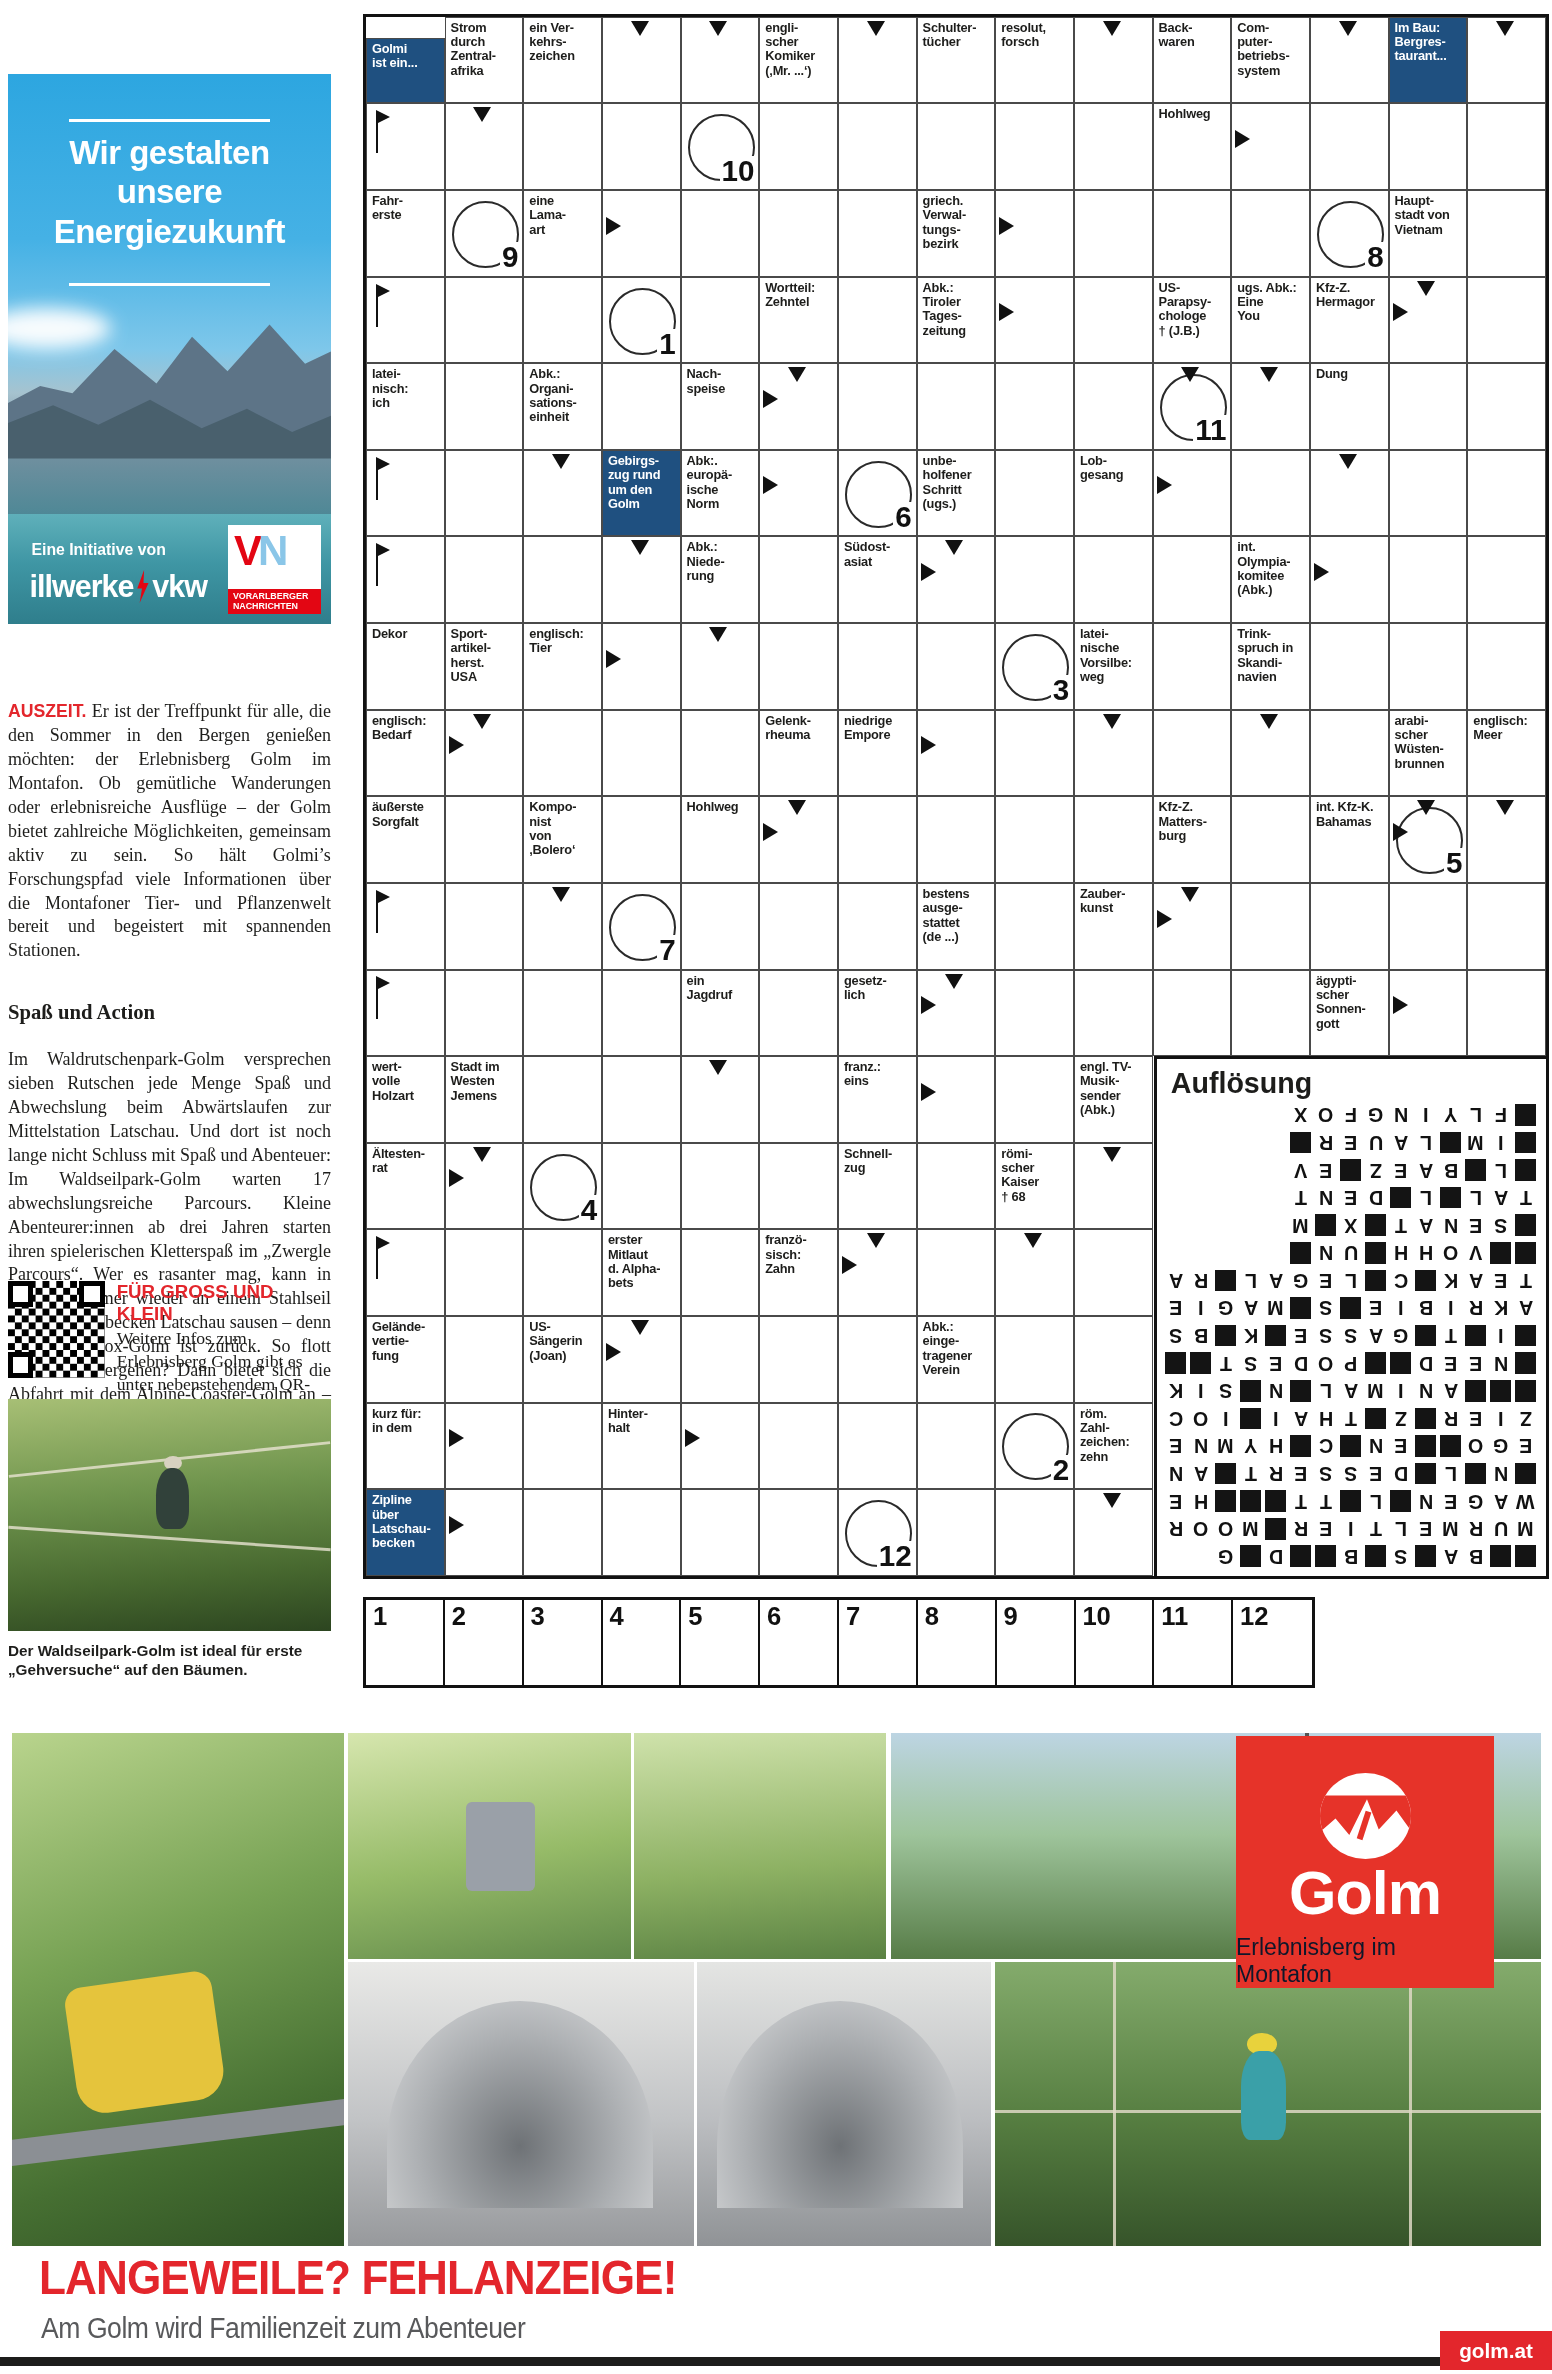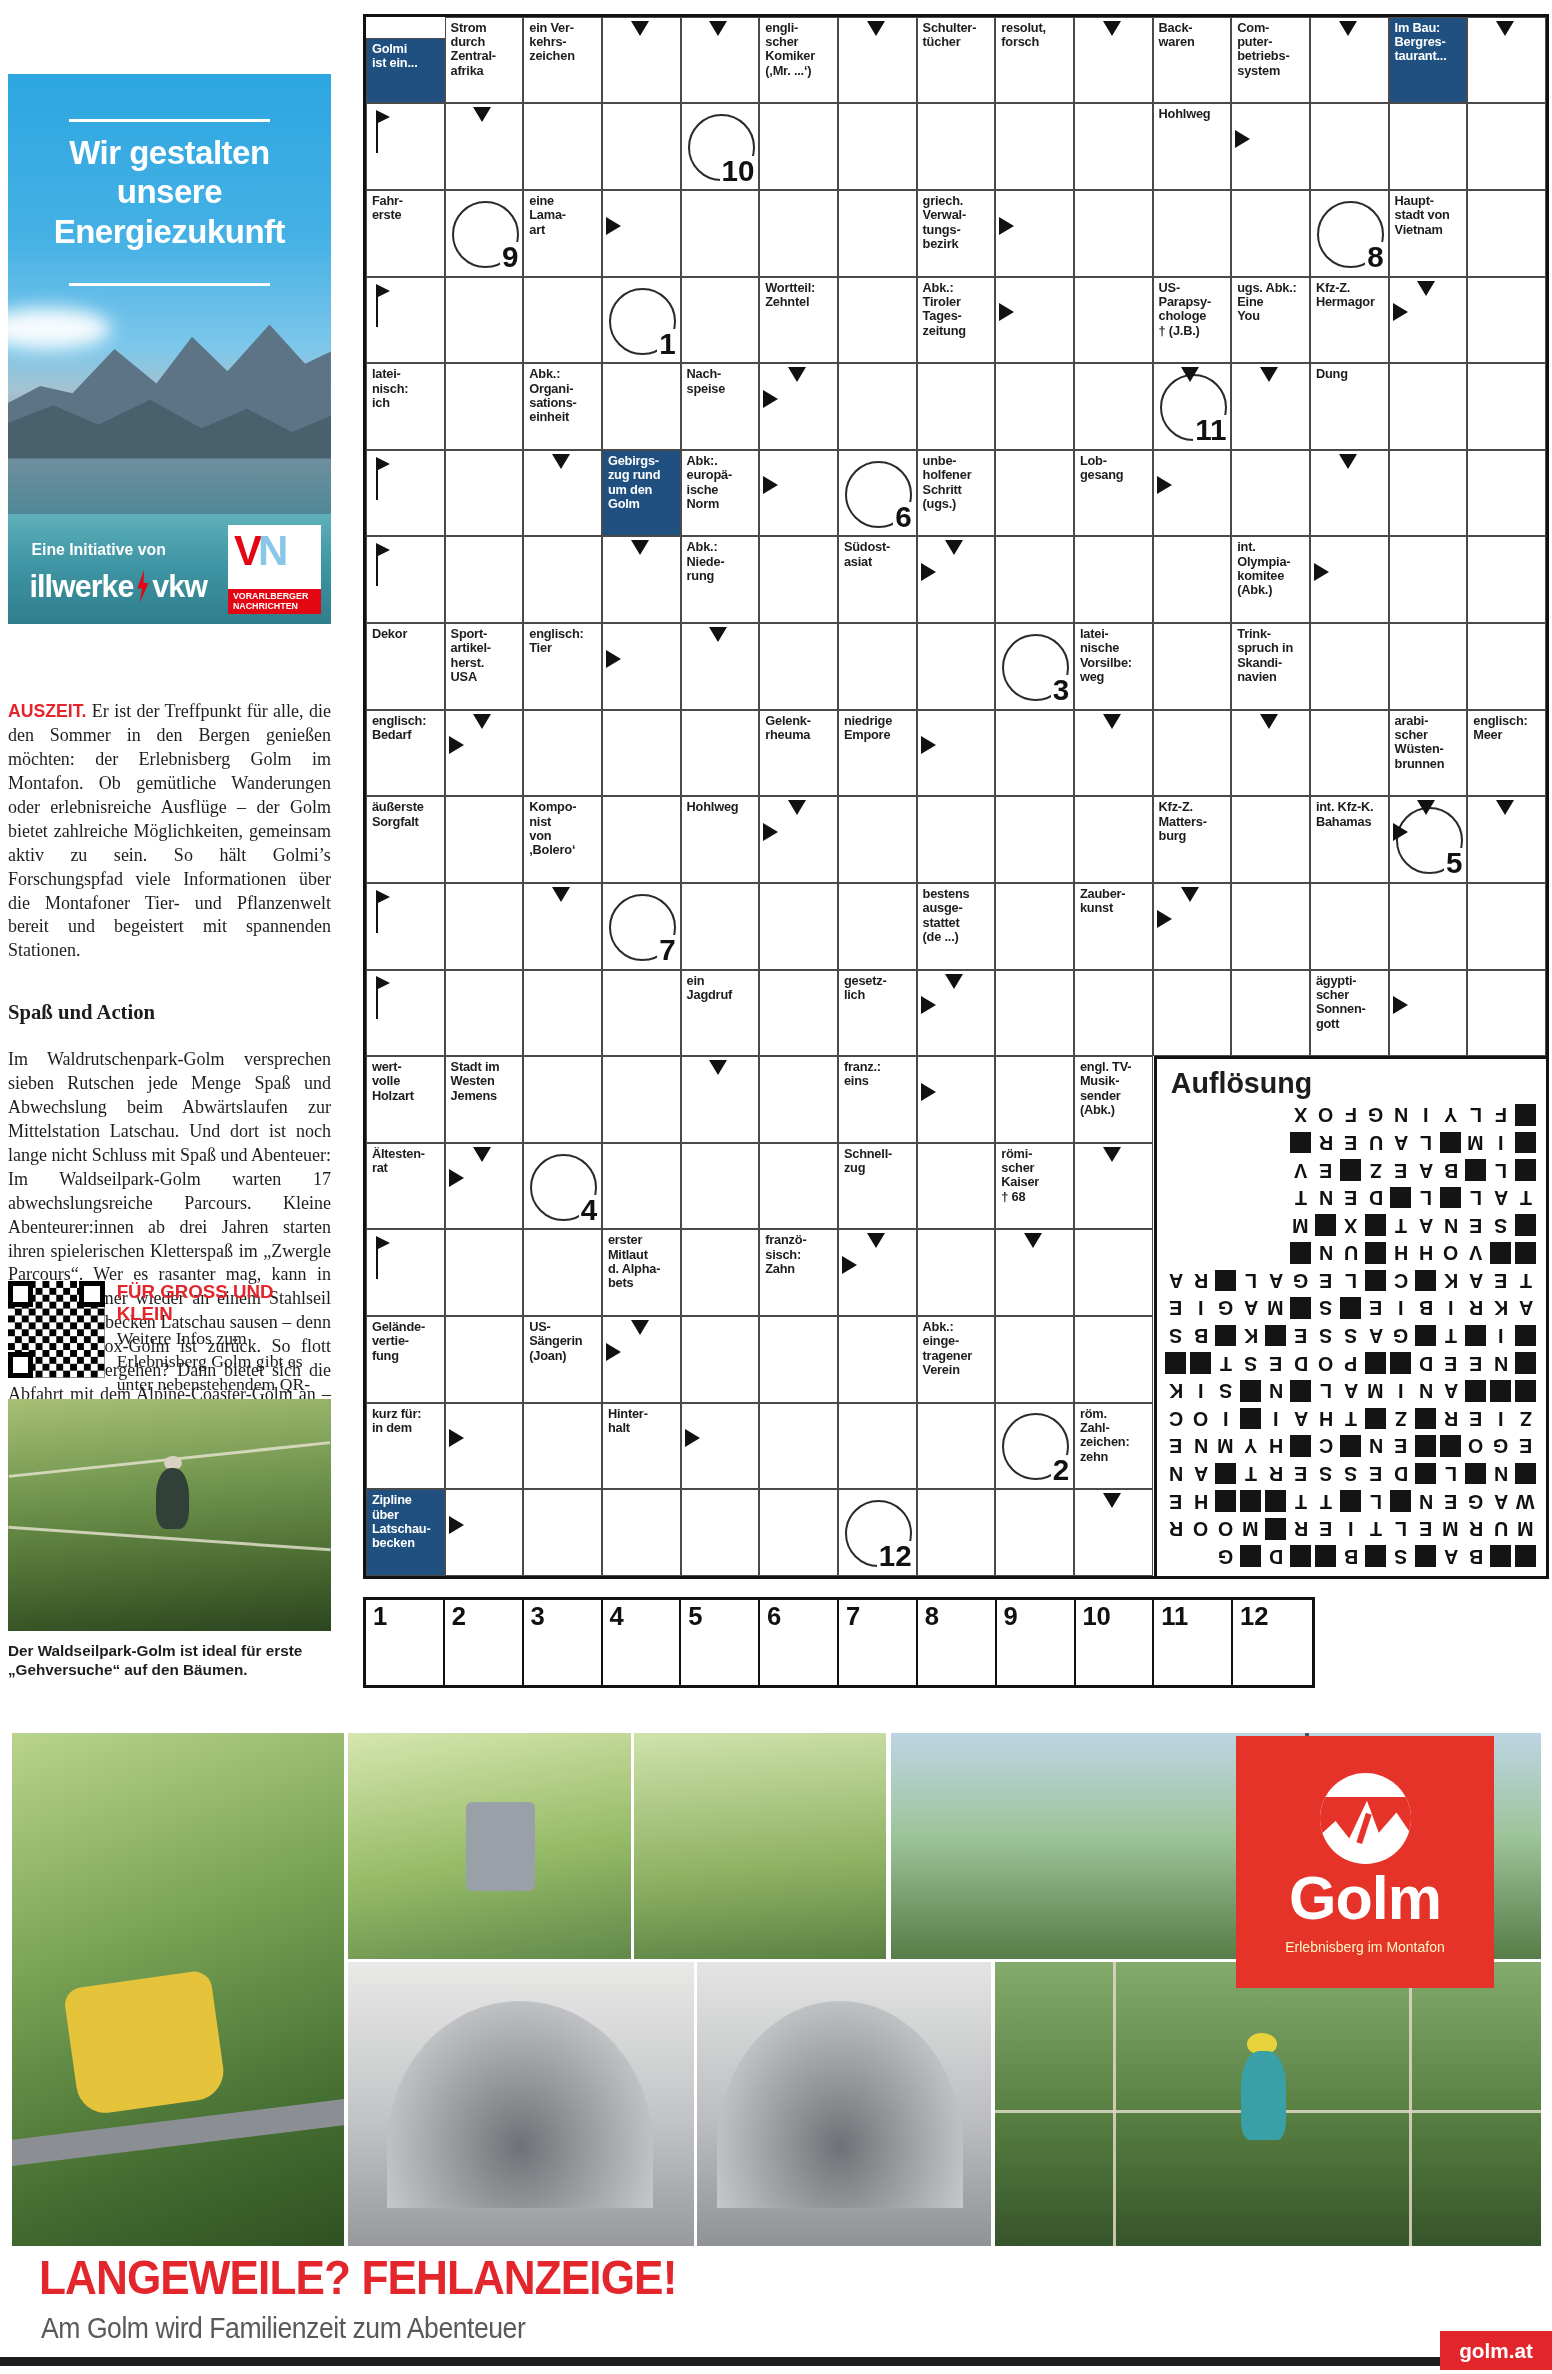--- a/index.html
+++ b/index.html
@@ -91,21 +91,21 @@
   #fox-line{position:absolute;left:414px;top:0;width:3.9px;height:94px;background:#555;}
   #fox-person{position:absolute;left:398px;top:89px;width:35px;height:65px;background:#8c2f38;border-radius:40%;}
   #fox-helm{position:absolute;left:404px;top:77px;width:21.7px;height:15.8px;background:#e0a93a;border-radius:50%;}
   #golm-logo{position:absolute;left:1236px;top:1736px;width:258px;height:252px;background:#e63329;z-index:6;
       display:flex;flex-direction:column;align-items:center;}
   #emblem{position:relative;width:91px;height:91px;margin-top:37px;border-radius:50%;background:#fff;overflow:hidden;}
   #emblem-sky{position:absolute;left:-4%;top:26%;width:108%;height:46%;background:#e63329;
       clip-path:polygon(0 100%,0 0,100% 0,100% 100%,82% 38%,64% 86%,52% 10%,34% 100%,20% 58%,8% 84%);}
   #emblem-slash{position:absolute;left:46%;top:44%;width:7%;height:34%;background:#e63329;transform:rotate(18deg);}
   #golm-name{color:#fff;font-weight:700;font-size:61px;line-height:1;margin-top:3.9px;letter-spacing:-1px;}
-  #golm-tag{color:#fef9c3;font-size:14px;margin-top:9.9px;}
+  #golm-tag{color:#0f172a;font-size:23px;margin-top:9.9px;}
   #ph-slide1{left:348px;top:1962px;width:346px;height:284px;background:linear-gradient(180deg,#e9e9e7 0%,#c2c4c6 55%,#97999c 100%);}
   .tube{position:absolute;left:39px;top:39px;width:266px;height:207px;border-radius:50% 50% 0 0/70% 70% 0 0;background:radial-gradient(ellipse at 50% 70%,#6e7276 0%,#aeb1b4 55%,#dfe0e1 100%);}
   #ph-slide2{left:697px;top:1962px;width:294px;height:284px;background:linear-gradient(180deg,#e4e5e3 0%,#bcbec1 55%,#909396 100%);}
   #ph-ropes{left:995px;top:1962px;width:546px;height:284px;background:linear-gradient(180deg,#84ab6c 0%,#567e41 55%,#36542a 100%);}
   .rope2{position:absolute;width:3px;background:#ded8c4;opacity:.85;}
   #ropes-kid{position:absolute;left:246px;top:89px;width:45px;height:89px;background:#3aa0a8;border-radius:40% 40% 20% 20%;}
   #ropes-helm{position:absolute;left:252px;top:71px;width:29.6px;height:21.7px;background:#e8d23c;border-radius:50%;}
   #bn-headline{position:absolute;left:39px;top:2249px;color:#e3262c;font-weight:700;font-size:49px;letter-spacing:-1px;
       transform:scaleX(.9);transform-origin:left;white-space:nowrap;}
   #bn-subline{position:absolute;left:41px;top:2312px;color:#58595b;font-size:28.6px;letter-spacing:-0.5px;

